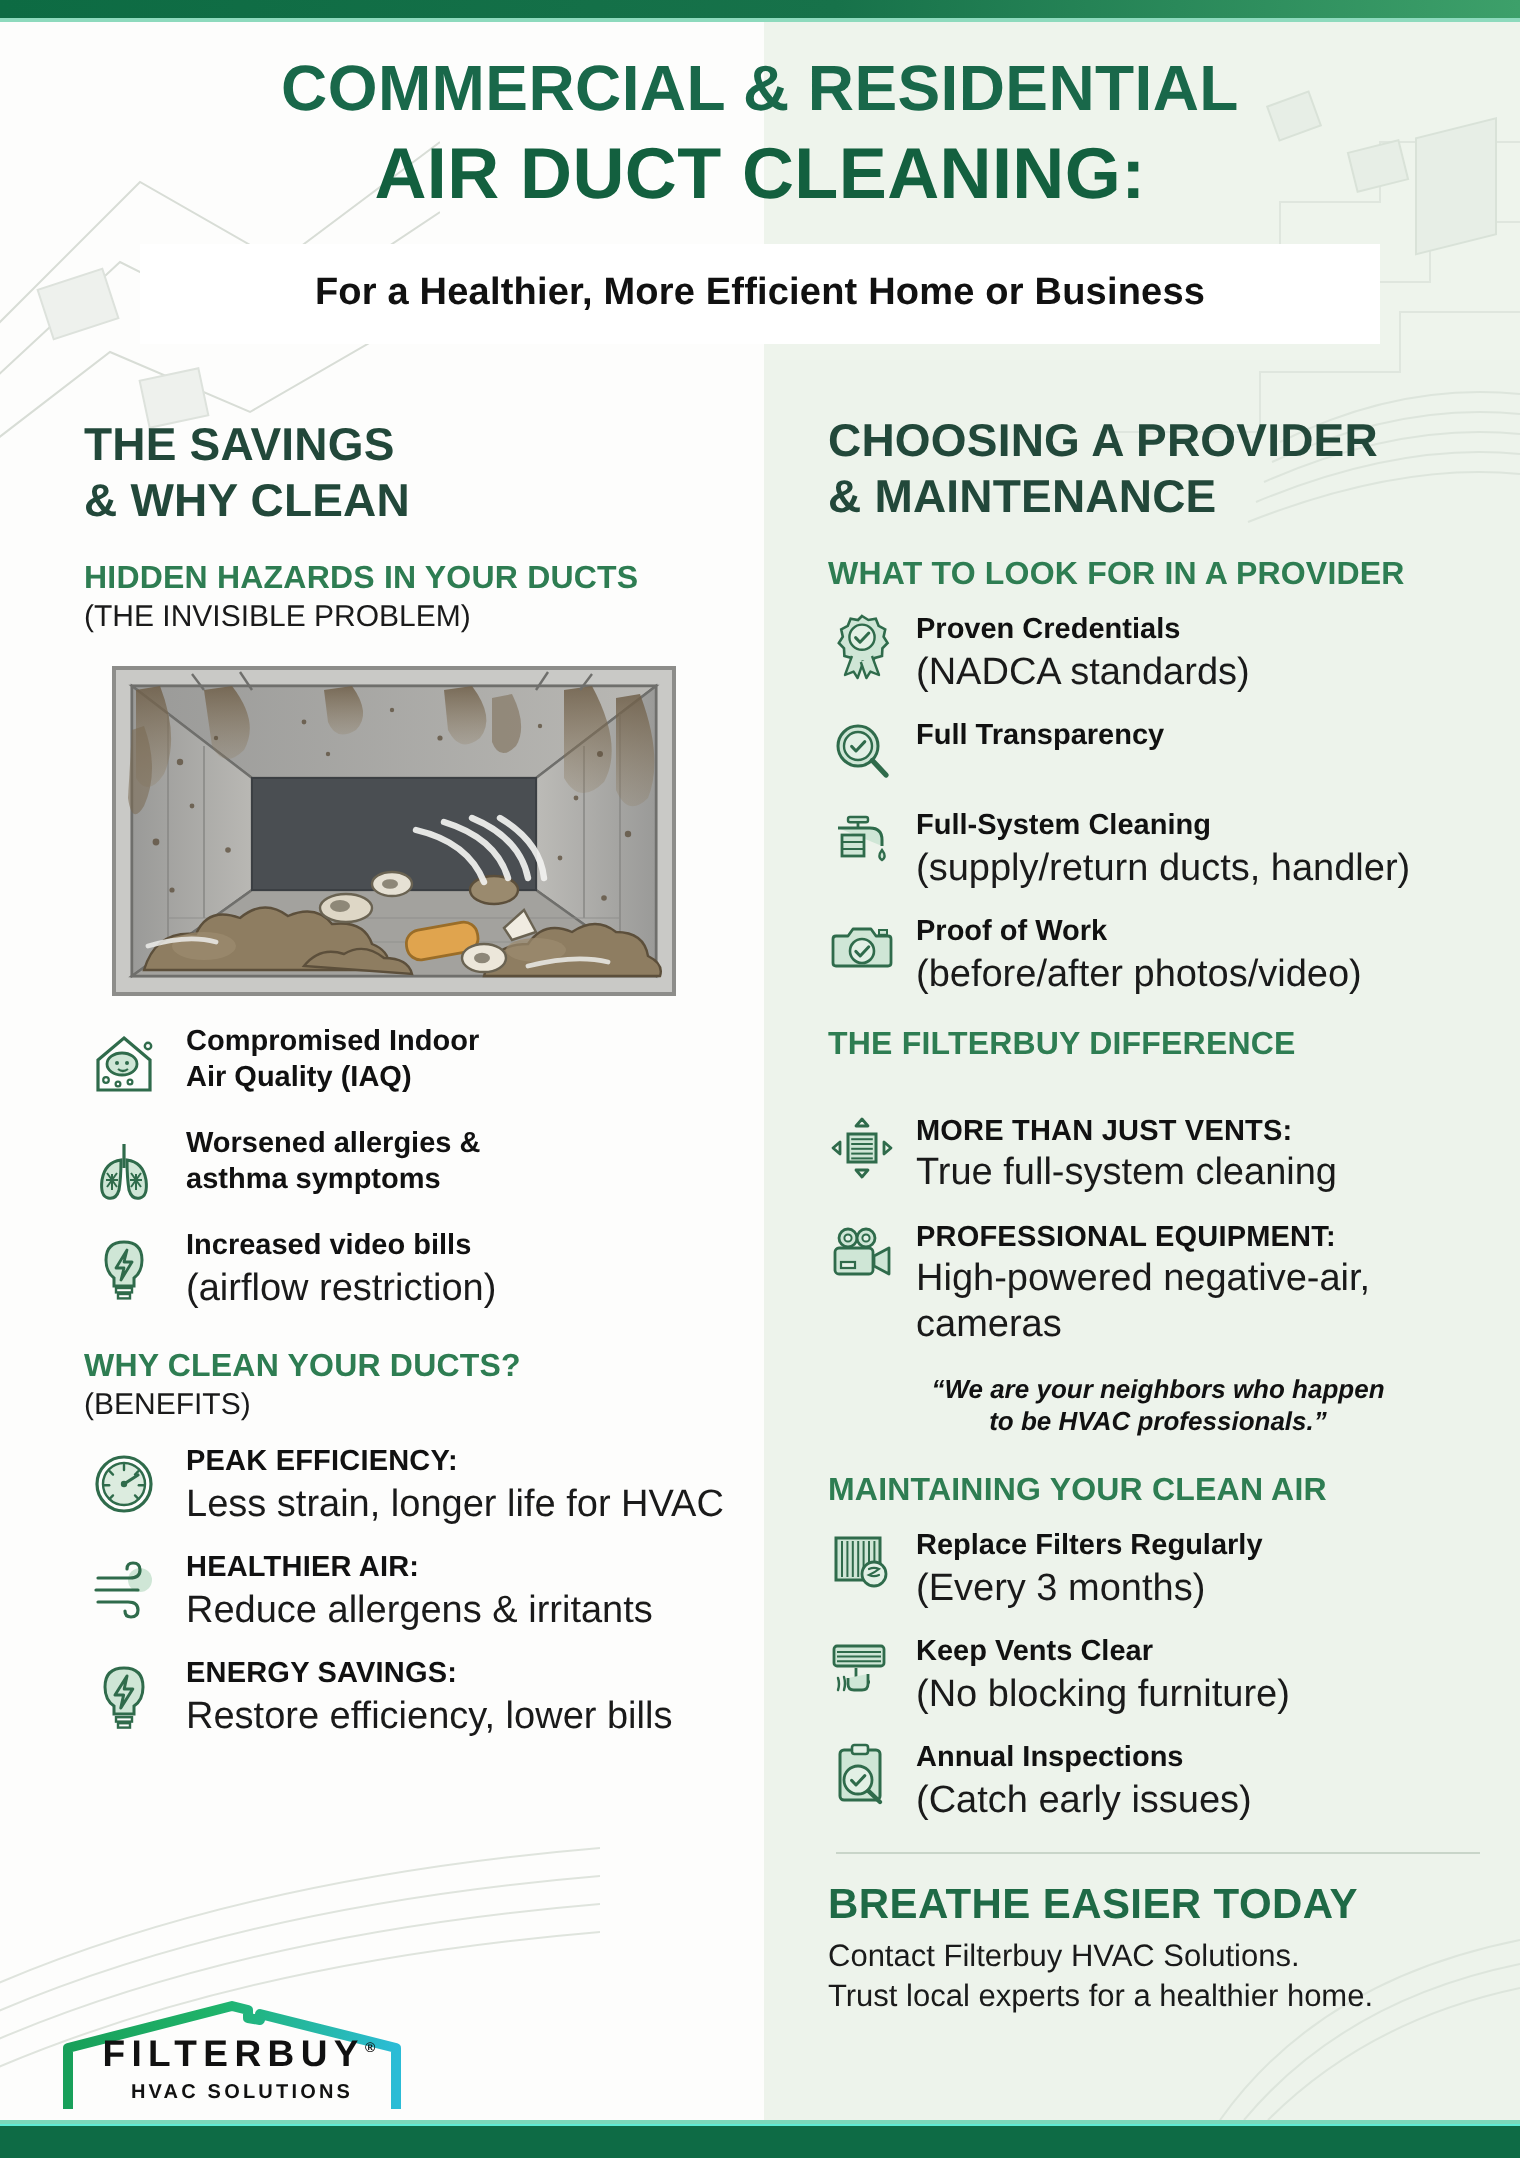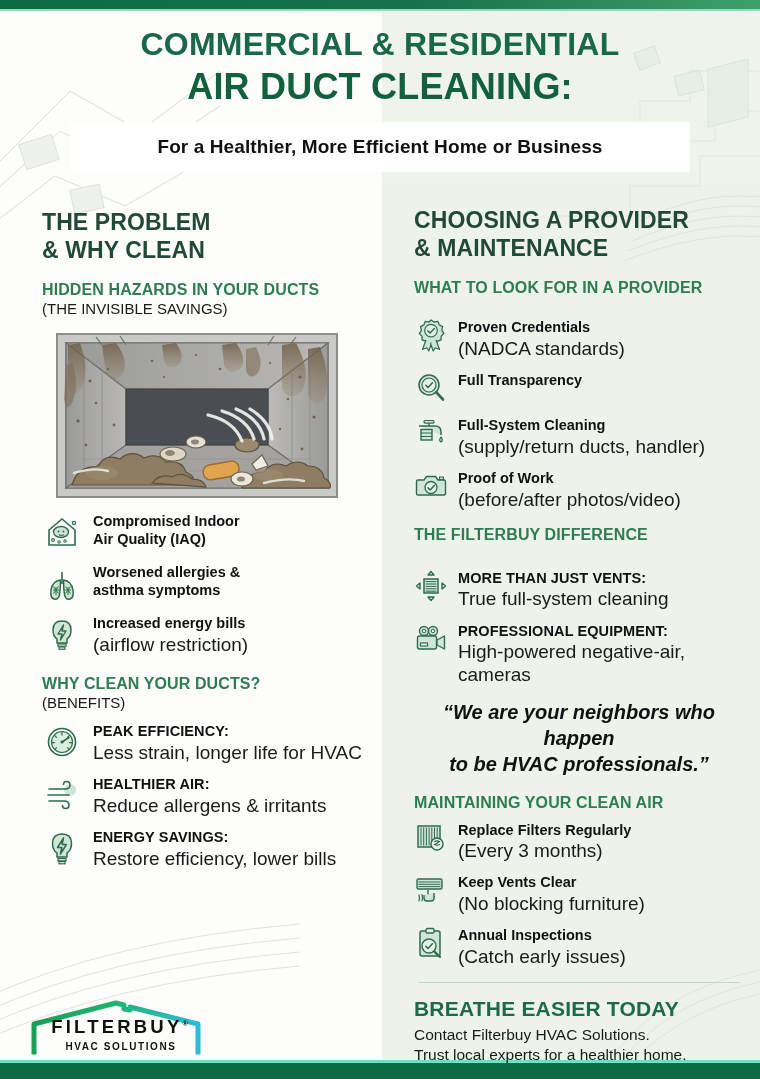--- a/index.html
+++ b/index.html
@@ -50,21 +50,21 @@
   .row{display:flex;align-items:flex-start;margin-bottom:11px;}
   .row .ico{flex:0 0 auto;width:40px;height:40px;margin-right:11px;display:flex;align-items:center;justify-content:center;}
   .row .txt{padding-top:1px;}
   .ttl{font-size:14.5px;font-weight:bold;color:#111111;line-height:1.22;}
   .ttl.caps{font-size:14.5px;letter-spacing:.1px;}
   .dsc{font-size:19px;color:#1a1a1a;line-height:1.22;}
 
   .row.sm .ico{width:34px;height:34px;margin-right:10px;}
 
   
-  .quote{margin:12px 6px 16px 6px;text-align:center;font-size:20px;font-weight:bold;font-style:italic;color:#111111;line-height:1.3;}
+  .quote{margin:12px 6px 16px 6px;text-align:center;font-size:13px;font-weight:bold;font-style:italic;color:#111111;line-height:1.3;}
 
   .rule{height:1px;background:#c9d5c9;margin:14px 4px 14px 4px;}
 
   .cta-h{font-size:21px;font-weight:bold;color:#1f6a46;letter-spacing:.2px;margin-bottom:4px;}
   .cta-b{font-size:15.5px;color:#1a1a1a;line-height:1.3;}
 
   
   .logo{position:absolute;left:28px;top:1000px;width:180px;height:58px;}
   .logo .wordmark{position:absolute;left:18px;top:18px;width:150px;text-align:center;}
   .logo .fb{font-size:18.5px;font-weight:bold;letter-spacing:3.2px;color:#111;line-height:1;}
@@ -147,26 +147,26 @@
   <div class="title-wrap">
     <div class="t1">COMMERCIAL &amp; RESIDENTIAL</div>
     <div class="t2">AIR DUCT CLEANING:</div>
   </div>
   <div class="subbox">
     <div class="sub">For a Healthier, More Efficient Home or Business</div>
   </div>
 
   <div class="col-left">
     <div class="colhead">
-      <span class="ln">THE PROBLEM</span>
+      <span class="ln">THE SAVINGS</span>
       <span class="ln">&amp; WHY CLEAN</span>
     </div>
 
     <div class="sechead">HIDDEN HAZARDS IN YOUR DUCTS</div>
-    <div class="secsub">(THE INVISIBLE SAVINGS)</div>
+    <div class="secsub">(THE INVISIBLE PROBLEM)</div>
 
     <div class="ductbox">
       <svg width="282" height="165" viewBox="0 0 282 165">
         <defs>
           <linearGradient id="wallL" x1="0" y1="0" x2="1" y2="0">
             <stop offset="0%" stop-color="#9a9a98"></stop>
               <stop offset="100%" stop-color="#b9b8b4"></stop>
           </linearGradient>
           <linearGradient id="wallR" x1="1" y1="0" x2="0" y2="0">
             <stop offset="0%" stop-color="#9a9a98"></stop>
@@ -313,21 +313,21 @@
       <div class="row">
         <span class="ico">
           <svg width="38" height="38" viewBox="0 0 38 38">
             <path d="M19 6 q9 0 9 9 q0 6 -4 9 l0 4 l-10 0 l0 -4 q-4 -3 -4 -9 q0 -9 9 -9 Z" fill="#cfe6d6" stroke="#2f6b4b" stroke-width="1.5"></path>
             <rect x="15" y="29" width="8" height="2.2" fill="none" stroke="#2f6b4b" stroke-width="1.2"></rect>
             <rect x="16" y="32" width="6" height="2.2" fill="none" stroke="#2f6b4b" stroke-width="1.2"></rect>
             <polygon points="20.5,10 15,19 19,19 17.5,25 23,16 19,16" fill="none" stroke="#2f6b4b" stroke-width="1.4" stroke-linejoin="round"></polygon>
           </svg>
         </span>
         <span class="txt">
-          <div class="ttl">Increased energy bills</div>
+          <div class="ttl">Increased video bills</div>
           <div class="dsc">(airflow restriction)</div>
         </span>
       </div>
     </div>
 
     <div class="sechead mt18">WHY CLEAN YOUR DUCTS?</div>
     <div class="secsub">(BENEFITS)</div>
 
     <div class="items">
 
@@ -388,21 +388,21 @@
       </div>
     </div>
   </div>
 
   <div class="col-right">
     <div class="colhead">
       <span class="ln">CHOOSING A PROVIDER</span>
       <span class="ln">&amp; MAINTENANCE</span>
     </div>
 
-    <div class="sechead" style="margin-bottom:20px;">WHAT TO LOOK FOR IN A PROVIDER</div>
+    <div class="sechead" style="margin-bottom:8px;">WHAT TO LOOK FOR IN A PROVIDER</div>
 
     <div class="items">
 
       <div class="row sm">
         <span class="ico">
           <svg width="34" height="34" viewBox="0 0 34 34">
             <path d="M17 2 l3.2 2 l3.7 -.6 l1.4 3.5 l3.3 1.8 l-.8 3.7 l2 3.1 l-2.6 2.7 l-.2 3.8 l-3.6 1 l-2.3 3 l-3.5 -1.3 l-3.5 1.3 l-2.3 -3 l-3.6 -1 l-.2 -3.8 l-2.6 -2.7 l2 -3.1 l-.8 -3.7 l3.3 -1.8 l1.4 -3.5 l3.7 .6 Z" fill="#cfe6d6" stroke="#2f6b4b" stroke-width="1.3"></path>
             <circle cx="17" cy="12.6" r="6.3" fill="#e2f0e5" stroke="#2f6b4b" stroke-width="1.2"></circle>
             <path d="M13.8 12.8 l2.2 2.3 l4.4 -4.6" fill="none" stroke="#2f6b4b" stroke-width="1.5" stroke-linecap="round" stroke-linejoin="round"></path>
             <path d="M12 22 L8.5 31.5 L12.8 29.8 L14.8 33 L17.6 25" fill="#cfe6d6" stroke="#2f6b4b" stroke-width="1.2" stroke-linejoin="round"></path>

